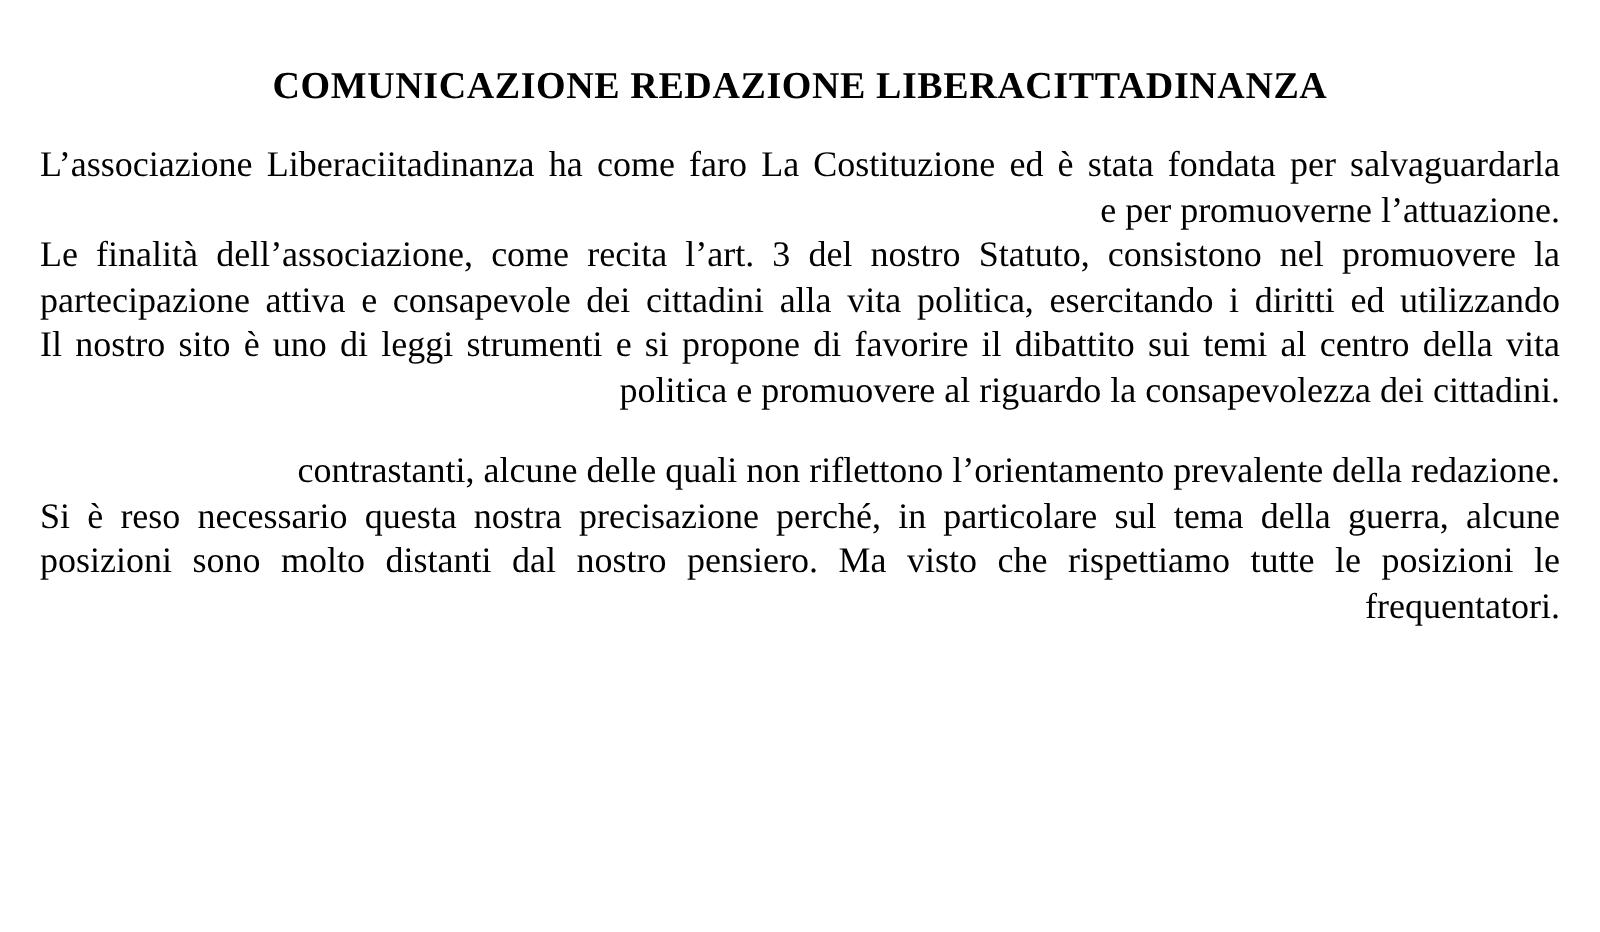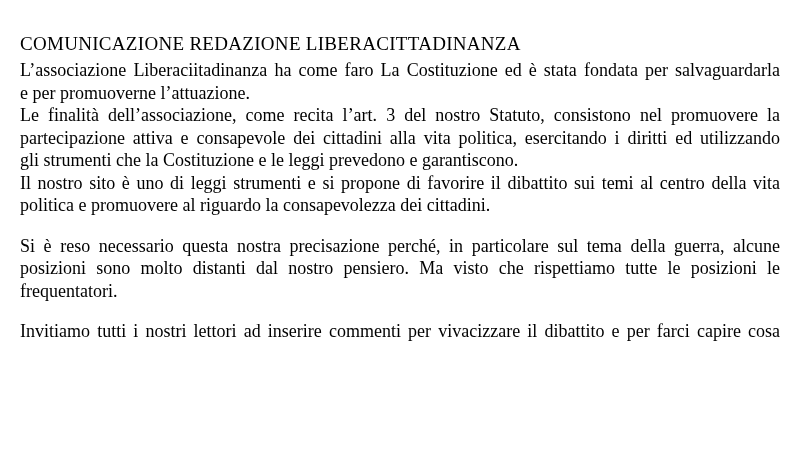--- a/index.html
+++ b/index.html
@@ -14,63 +14,62 @@
   }
   .page {
     width: 800px;
     height: 466px;
     box-sizing: border-box;
     padding: 0 20px;
     font-family: "Liberation Serif", "DejaVu Serif", serif;
     color: #000000;
   }
   .title {
-    margin: 32px 0 4px 0;
-    text-align: left;
+    margin: 32px 0 16px 0;
+    text-align: center;
     font-size: 19px;
-    font-weight: normal;
+    font-weight: bold;
     letter-spacing: 0.3px;
     line-height: 23px;
   }
   .doc-body {
   }
   .paragraph {
     margin: 0;
   }
   .paragraph + .paragraph {
     margin-top: 18px;
   }
   .line {
     font-size: 18px;
     line-height: 22.5px;
-    text-align: left;
+    text-align: right;
     white-space: normal;
   }
   .line.fill {
     text-align: justify;
     text-align-last: justify;
   }
 </style>
 </head>
 <body style="background: rgb(255, 255, 255);">
 
 <div class="page" style="color: rgb(0, 0, 0);">
   <h1 class="title">COMUNICAZIONE REDAZIONE LIBERACITTADINANZA</h1>
   <div class="doc-body">
       <div class="paragraph">
         <div class="line fill">L’associazione Liberaciitadinanza ha come faro La Costituzione ed è stata fondata per salvaguardarla</div>
         <div class="line">e per promuoverne l’attuazione.</div>
         <div class="line fill">Le finalità dell’associazione, come recita l’art. 3 del nostro Statuto, consistono nel promuovere la</div>
         <div class="line fill">partecipazione attiva e consapevole dei cittadini alla vita politica, esercitando i diritti ed utilizzando</div>
-        <div class="line">gli strumenti che la Costituzione e le leggi prevedono e garantiscono.</div>
         <div class="line fill">Il nostro sito è uno di leggi strumenti e si propone di favorire il dibattito sui temi al centro della  vita</div>
         <div class="line">politica e promuovere al riguardo la consapevolezza dei cittadini.</div>
       </div>
       <div class="paragraph">
+        <div class="line">contrastanti, alcune delle quali  non riflettono l’orientamento prevalente della redazione.</div>
         <div class="line fill">Si è reso necessario questa nostra precisazione perché, in particolare sul tema della guerra, alcune</div>
         <div class="line fill">posizioni sono  molto distanti dal nostro pensiero. Ma visto che rispettiamo tutte le posizioni le</div>
         <div class="line">frequentatori.</div>
       </div>
       <div class="paragraph">
-        <div class="line fill">Invitiamo tutti i nostri lettori ad inserire commenti per vivacizzare il dibattito e per farci capire cosa</div>
       </div>
     </div>
 </div>
 
 </body></html>

